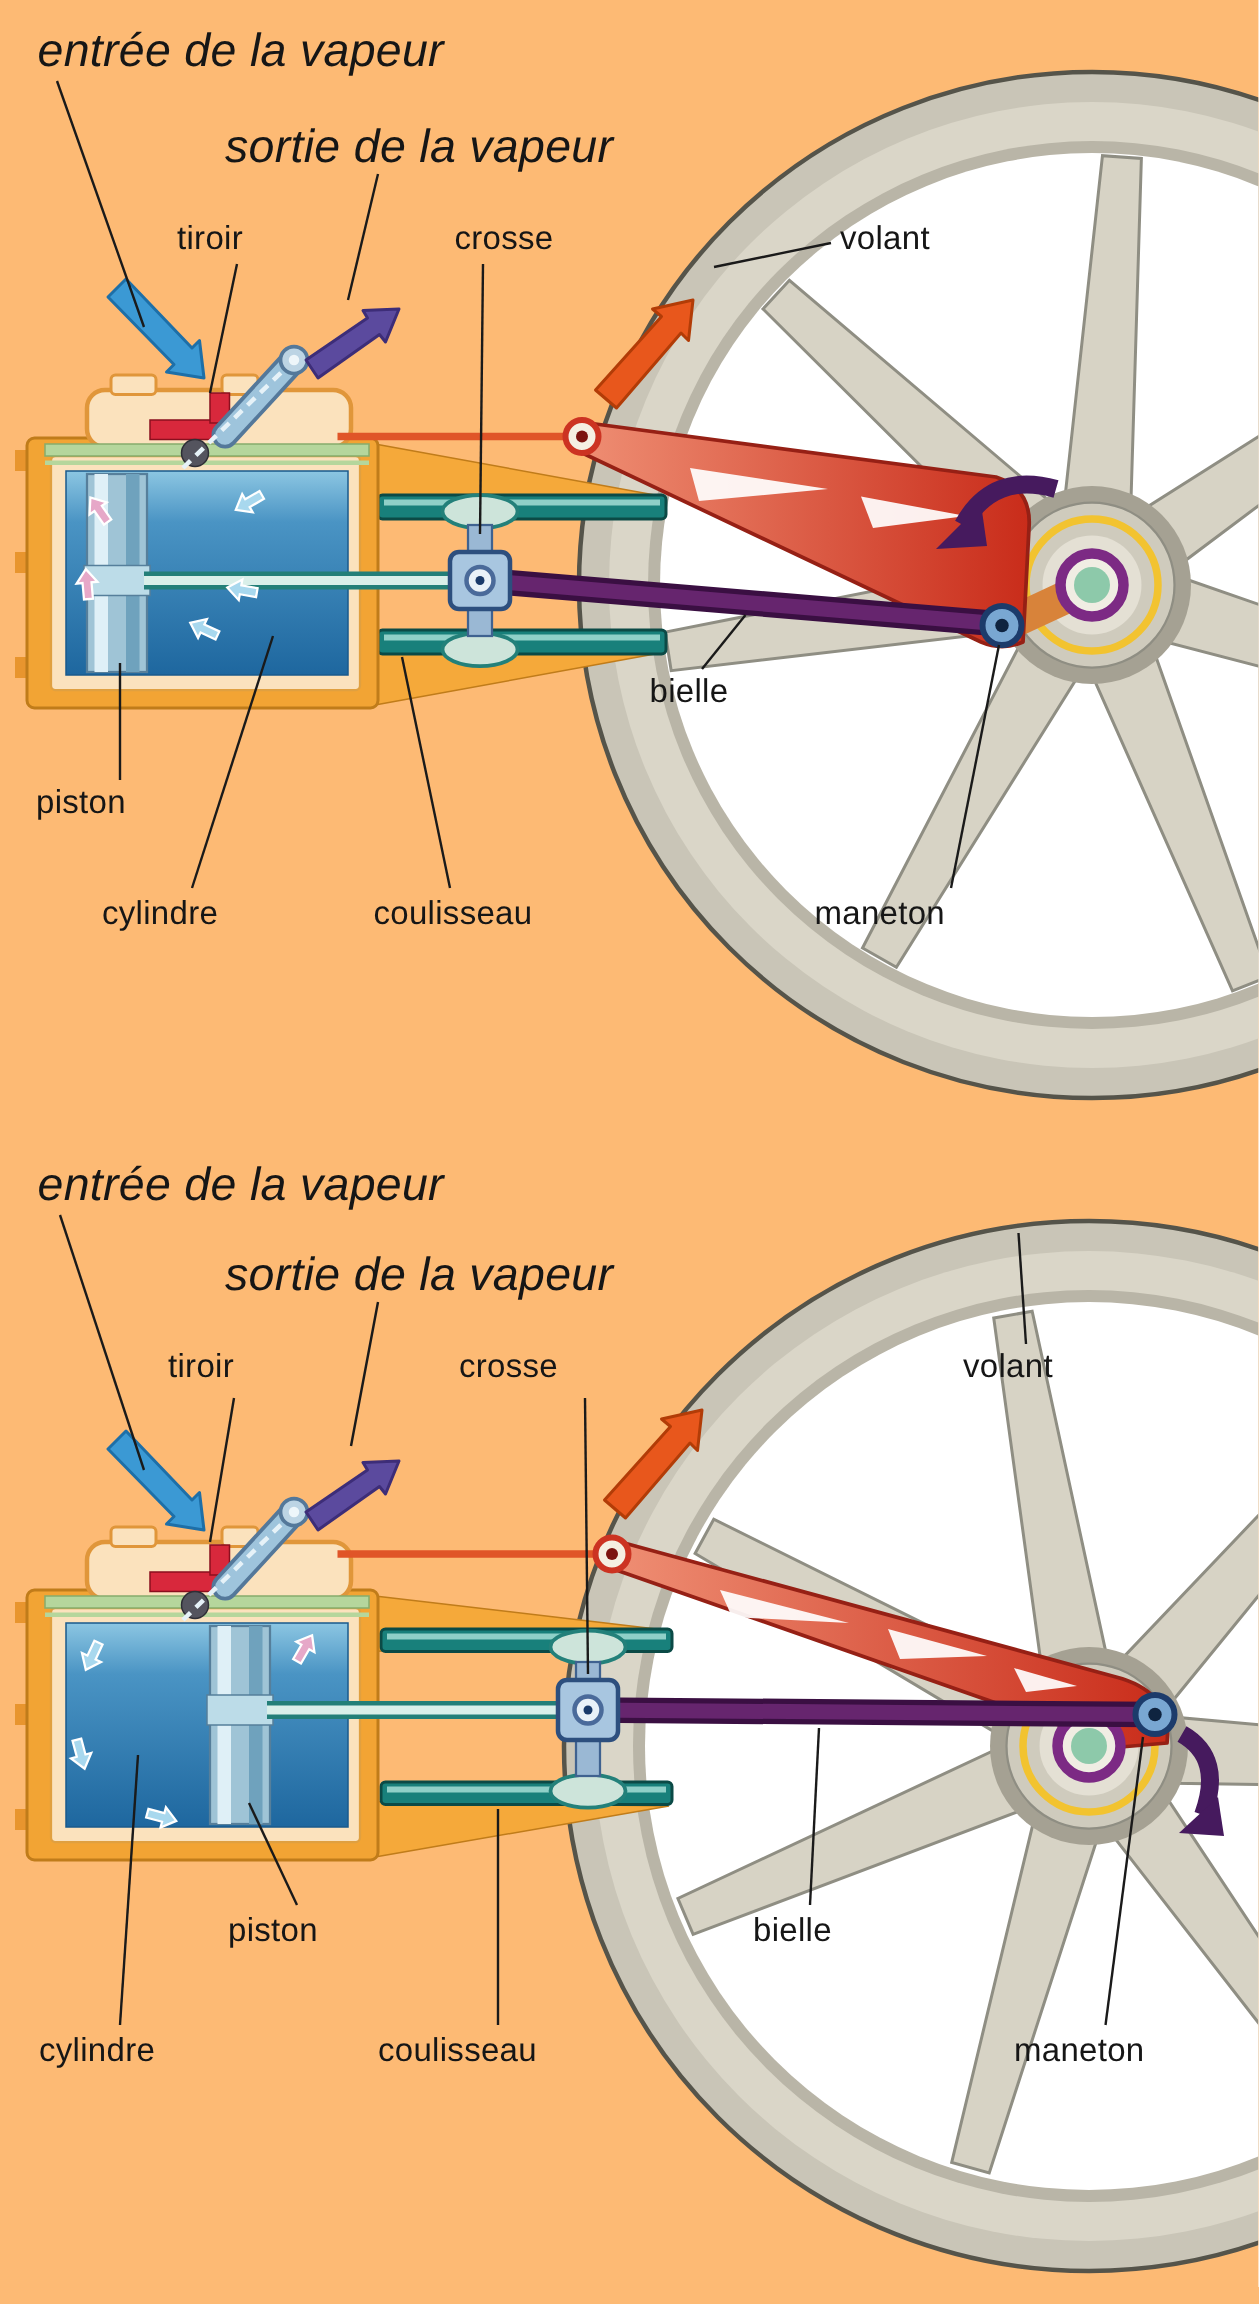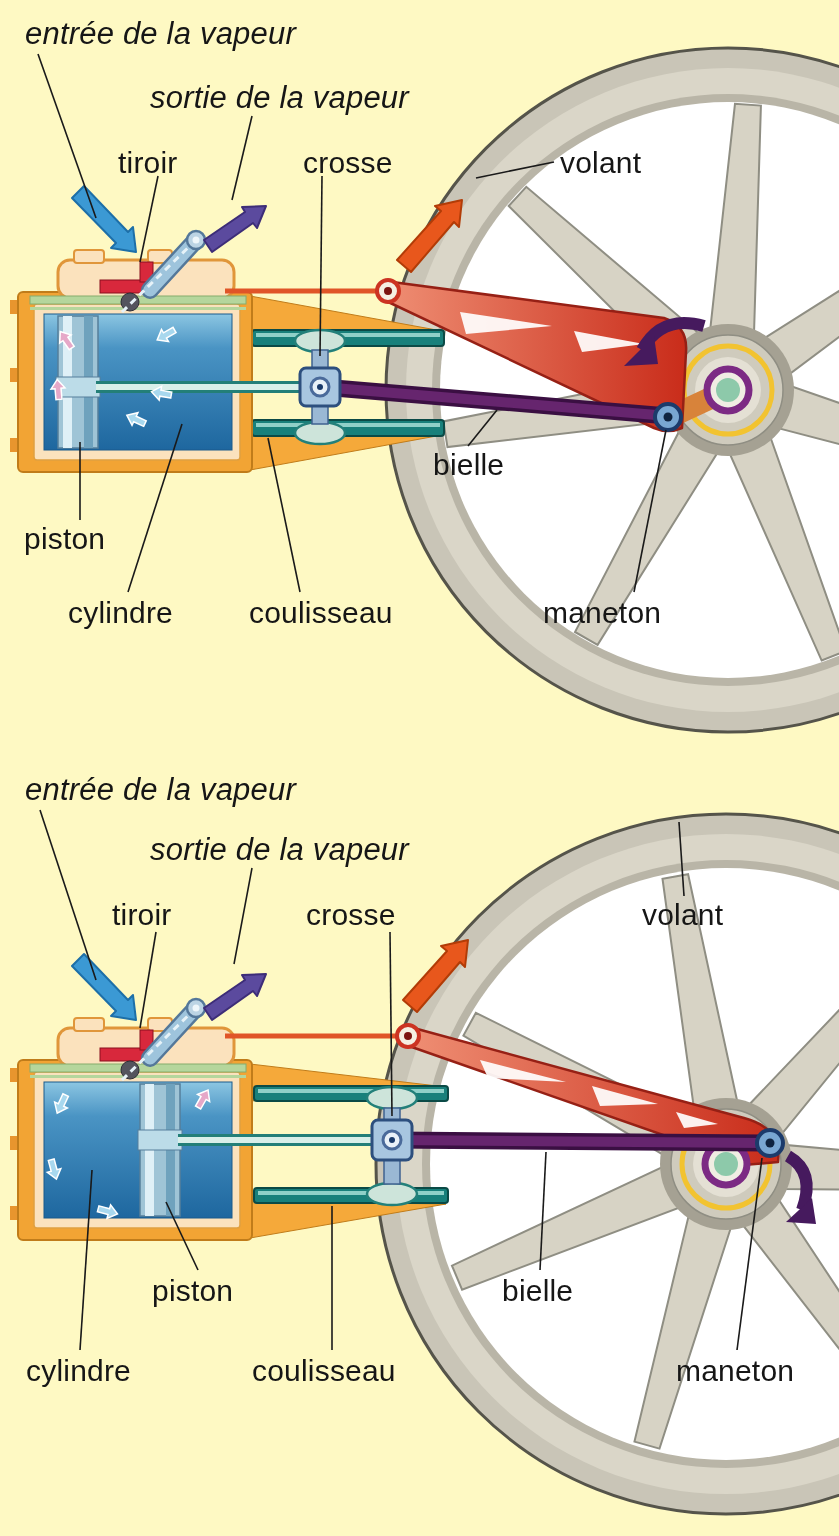--- a/index.html
+++ b/index.html
@@ -1,22 +1,22 @@
 <!DOCTYPE html>
 <html><head>
 <meta charset="utf-8">
 <style>
   html,body{margin:0;padding:0;background:#ffffff;}
-  .page{position:relative;width:839px;height:1536px;background:#fef9c3;overflow:hidden;
+  .page{position:relative;width:839px;height:1536px;background:#fdba74;overflow:hidden;
         font-family:"Liberation Sans",sans-serif;}
   .panel{position:absolute;left:0;width:839px;height:768px;overflow:hidden;}
   #panel-top{top:0;}
   #panel-bottom{top:768px;}
   .scene{position:absolute;left:0;top:0;}
-  .lbl{position:absolute;font-size:30px;color:#161616;white-space:nowrap;letter-spacing:0.2px;}
+  .lbl{position:absolute;font-size:22px;color:#161616;white-space:nowrap;letter-spacing:0.2px;}
   .lbl.it{font-style:italic;font-size:31px;}
 </style>
 </head>
 <body>
 
 <div class="page">
 
   <section class="panel" id="panel-top">
     <svg class="scene" width="839" height="768" viewBox="0 0 839 768">
       <defs>

